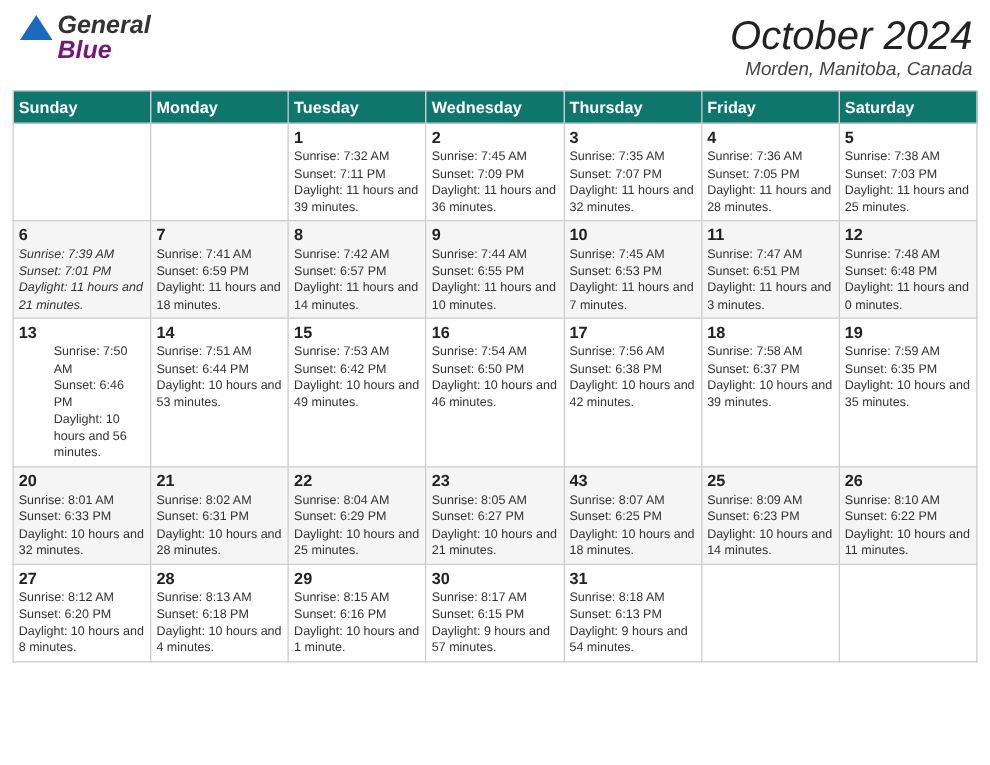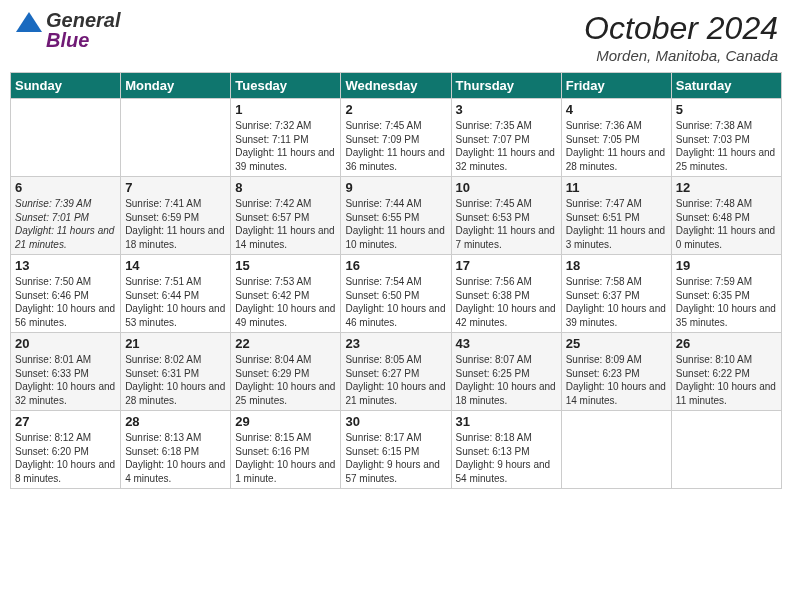--- a/index.html
+++ b/index.html
@@ -195,21 +195,21 @@
         <td>
           <span class="day-num">12</span>
           <div class="day-info" style="white-space: pre-line;">Sunrise: 7:48 AM
 Sunset: 6:48 PM
 Daylight: 11 hours and 0 minutes.</div>
         </td>
       </tr>
       <tr>
         <td>
           <span class="day-num">13</span>
-          <div class="day-info" style="white-space: pre-line;">Sunrise: 7:50 AM
+          <div class="day-info" style="white-space: pre-line; margin-left: 28px;">Sunrise: 7:50 AM
 Sunset: 6:46 PM
 Daylight: 10 hours and 56 minutes.</div>
         </td>
         <td>
           <span class="day-num">14</span>
           <div class="day-info" style="white-space: pre-line;">Sunrise: 7:51 AM
 Sunset: 6:44 PM
 Daylight: 10 hours and 53 minutes.</div>
         </td>
         <td>

